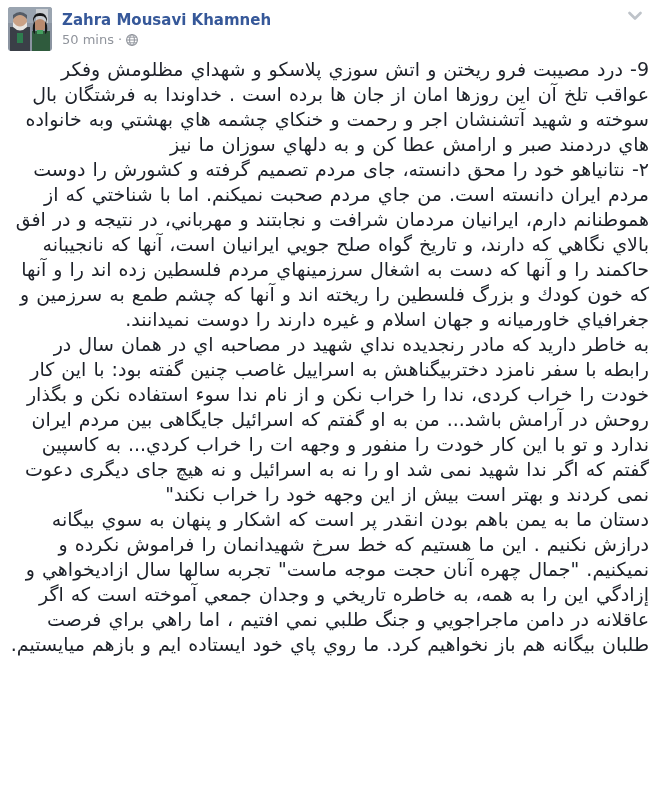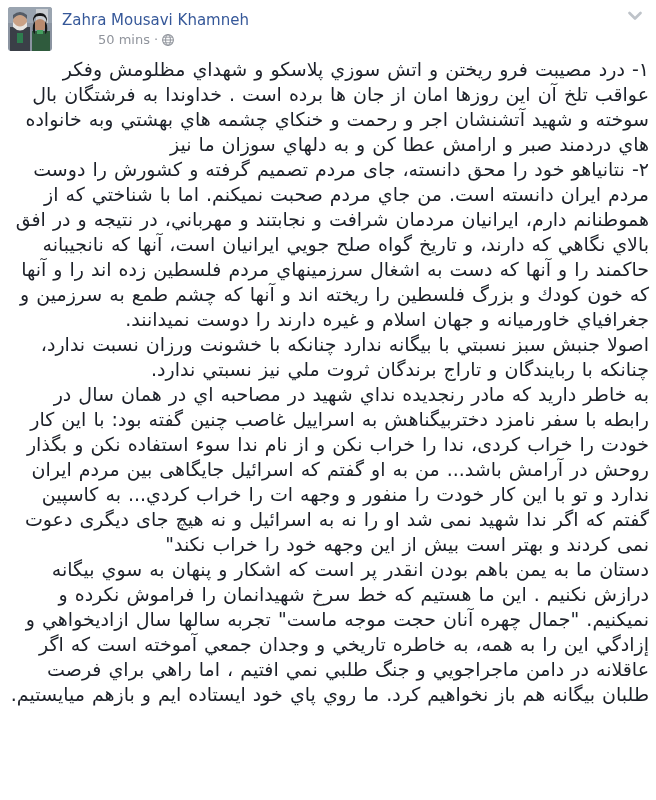--- a/index.html
+++ b/index.html
@@ -29,34 +29,33 @@
     flex: 0 0 44px;
     cursor: pointer;
   }
   .avatar svg { display: block; }
   .header-text {
     margin-left: 10px;
     padding-top: 3px;
   }
   .author-name {
     color: #365899;
-    font-weight: normal;
+    font-weight: bold;
     font-size: 15px;
     line-height: 19px;
     text-decoration: none;
     cursor: pointer;
   }
   .meta-row {
     margin-top: 2px;
     color: #90949c;
     font-size: 13px;
     line-height: 16px;
     display: flex;
     gap: 4px;
-    margin-left: 36px;
   }
   .meta-row .timestamp { cursor: pointer; }
   .globe-icon { display: inline-flex; align-items: center; }
   .options-btn {
     position: absolute;
     top: 8px;
     right: 14px;
     color: #bec3c9;
     cursor: pointer;
     line-height: 1;
@@ -119,21 +118,20 @@
 
     <div class="options-btn">
       <svg width="14" height="10" viewBox="0 0 14 10" xmlns="http://www.w3.org/2000/svg">
         <path d="M1.5 2 L7 7.5 L12.5 2" fill="none" stroke="#bec3c9" stroke-width="2.6" stroke-linecap="round" stroke-linejoin="round"></path>
       </svg>
     </div>
 
   </div>
 
   <div class="post-body" dir="rtl">
-    <p>۱- درد مصیبت فرو ریختن و اتش سوزي پلاسکو و شهداي مظلومش وفکر عواقب تلخ آن این روزها امان از جان ها برده است . خداوندا به فرشتگان بال سوخته و شهید آتشنشان اجر و رحمت و خنکاي چشمه هاي بهشتي وبه خانواده هاي دردمند صبر و ارامش عطا کن و به دلهاي سوزان ما نیز</p>
+    <p>9- درد مصیبت فرو ریختن و اتش سوزي پلاسکو و شهداي مظلومش وفکر عواقب تلخ آن این روزها امان از جان ها برده است . خداوندا به فرشتگان بال سوخته و شهید آتشنشان اجر و رحمت و خنکاي چشمه هاي بهشتي وبه خانواده هاي دردمند صبر و ارامش عطا کن و به دلهاي سوزان ما نیز</p>
     <p>۲- نتانیاهو خود را محق دانسته، جای مردم تصمیم گرفته و کشورش را دوست مردم ایران دانسته است. من جاي مردم صحبت نمیکنم. اما با شناختي که از هموطنانم دارم، ایرانیان مردمان شرافت و نجابتند و مهرباني، در نتیجه و در افق بالاي نگاهي که دارند، و تاریخ گواه صلح جویي ایرانیان است، آنها که نانجیبانه حاکمند را و آنها که دست به اشغال سرزمینهاي مردم فلسطین زده اند را و آنها که خون کودك و بزرگ فلسطین را ریخته اند و آنها که چشم طمع به سرزمین و جغرافیاي خاورمیانه و جهان اسلام و غیره دارند را دوست نمیدانند.</p>
-    <p>اصولا جنبش سبز نسبتي با بیگانه ندارد چنانکه با خشونت ورزان نسبت ندارد، چنانکه با ربایندگان و تاراج برندگان ثروت ملي نیز نسبتي ندارد.</p>
     <p>به خاطر دارید که مادر رنجدیده نداي شهید در مصاحبه اي در همان سال در رابطه با سفر نامزد دختربیگناهش به اسراییل غاصب چنین گفته بود: با این کار خودت را خراب کردی، ندا را خراب نکن و از نام ندا سوء استفاده نکن و بگذار روحش در آرامش باشد... من به او گفتم که اسرائیل جایگاهی بین مردم ایران ندارد و تو با این کار خودت را منفور و وجهه ات را خراب کردي... به کاسپین گفتم که اگر ندا شهید نمی شد او را نه به اسرائیل و نه هیچ جای دیگری دعوت نمی کردند و بهتر است بیش از این وجهه خود را خراب نکند"</p>
     <p>دستان ما به یمن باهم بودن انقدر پر است که اشکار و پنهان به سوي بیگانه درازش نکنیم . این ما هستیم که خط سرخ شهیدانمان را فراموش نکرده و نمیکنیم. "جمال چهره آنان حجت موجه ماست" تجربه سالها سال ازادیخواهي و إزادگي این را به همه، به خاطره تاریخي و وجدان جمعي آموخته است که اگر عاقلانه در دامن ماجراجویي و جنگ طلبي نمي افتیم ، اما راهي براي فرصت طلبان بیگانه هم باز نخواهیم کرد. ما روي پاي خود ایستاده ایم و بازهم میایستیم.</p>
 
   </div>
 
 </div>
 
 </body></html>

